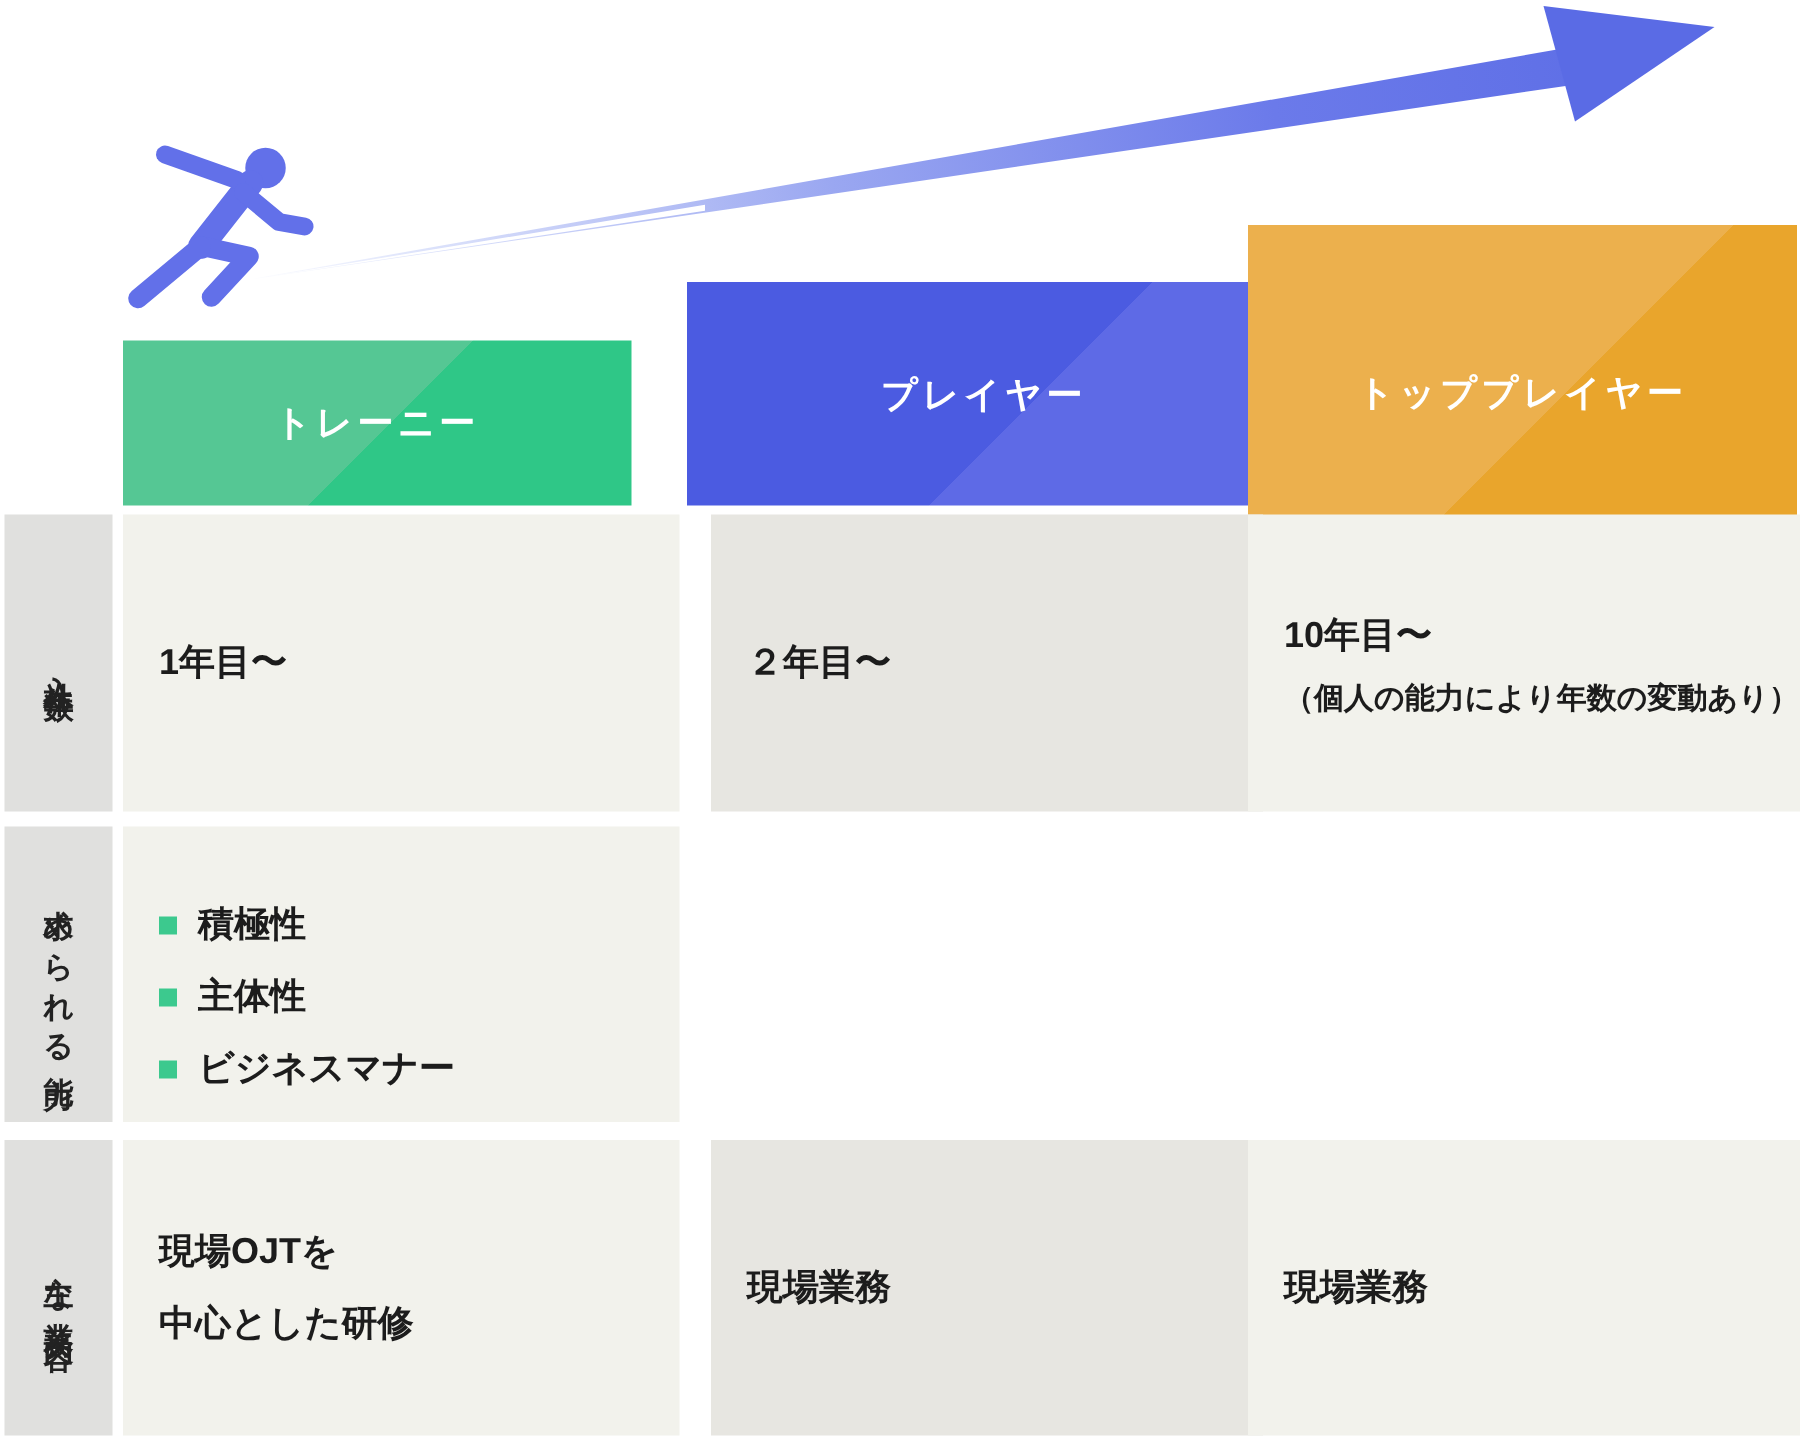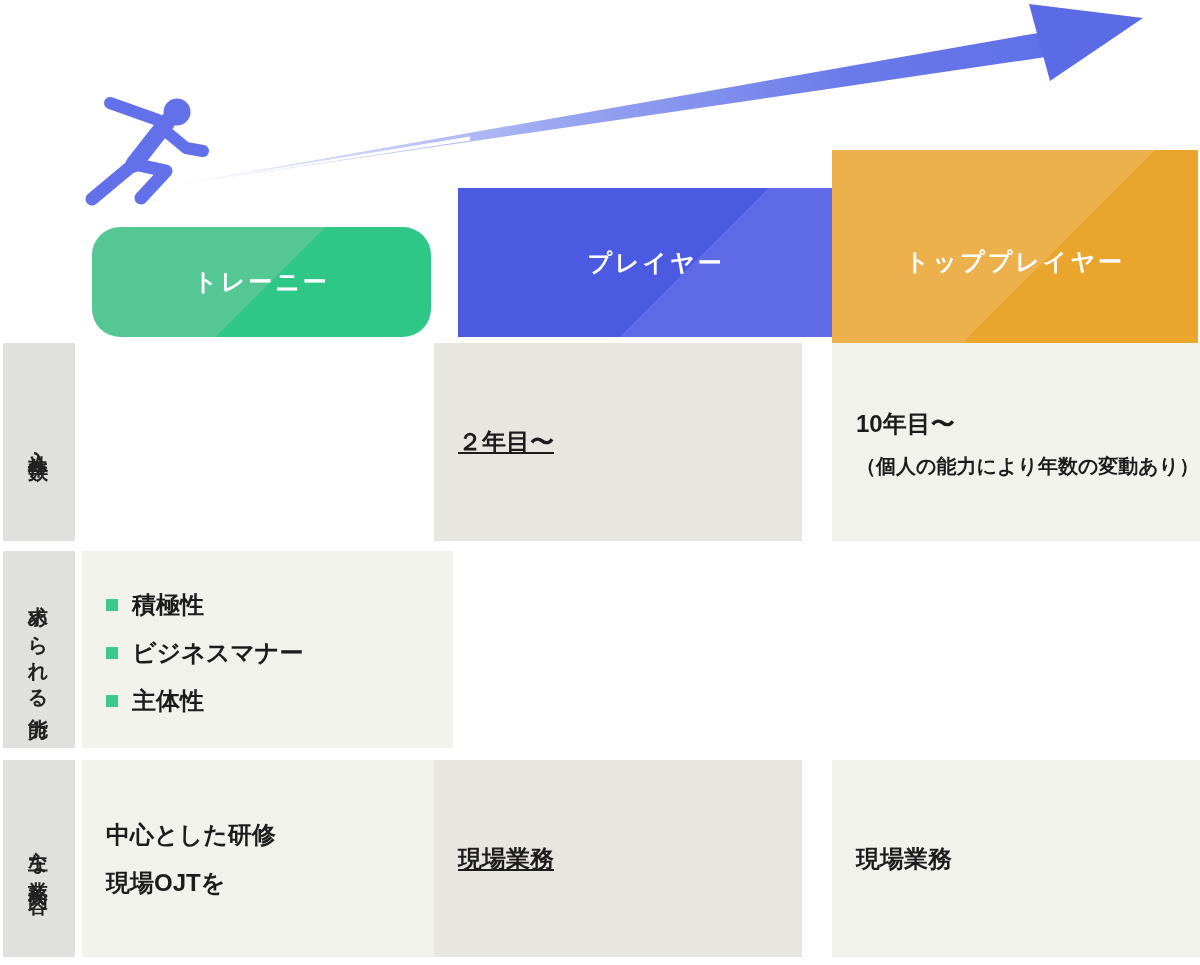--- a/index.html
+++ b/index.html
@@ -6,43 +6,43 @@
   .canvas{
     position:relative;width:1200px;height:965px;background:#ffffff;overflow:hidden;
     font-family:"Liberation Sans","DejaVu Sans",sans-serif;color:#1c1c1c;
   }
   .abs{position:absolute;}
   
   .hdr{
     position:absolute;display:flex;align-items:center;justify-content:center;
     color:#ffffff;font-size:24px;font-weight:700;letter-spacing:3px;
   }
-  .hdr-trainee{left:92px;top:227px;width:339px;height:110px;
-    background:linear-gradient(135deg,#55C794 52%,#2FC787 52%);border-radius:28px;}
+  .hdr-trainee{left:82px;top:227px;width:339px;height:110px;
+    background:linear-gradient(135deg,#55C794 52%,#2FC787 52%);}
   .hdr-player{left:458px;top:188px;width:396px;height:149px;
     background:linear-gradient(135deg,#4B5BE1 57%,#5E6AE6 57%);}
   .hdr-top{left:832px;top:150px;width:366px;height:223px;
     background:linear-gradient(135deg,#ECB04D 55%,#E9A52C 55%);}
   
   .rowlabel{
     position:absolute;left:3px;width:72px;background:#E0E0DE;
     display:flex;align-items:center;justify-content:center;
     writing-mode:vertical-rl;text-orientation:upright;
     font-size:20px;font-weight:700;letter-spacing:4px;color:#222222;
   }
   
   .cell{
     position:absolute;background:#F2F2EC;box-sizing:border-box;
     display:flex;flex-direction:column;justify-content:center;
     padding-left:24px;font-size:24px;font-weight:700;line-height:48px;
   }
   .cell.mid{background:#E7E6E1;}
-  .cell.top-align{justify-content:flex-start;padding-top:30px;line-height:46px;}
+  .cell.top-align{justify-content:center;padding-top:30px;line-height:46px;}
   .col1{left:82px;width:371px;}
-  .col2{left:434px;width:368px;text-decoration:underline;}
+  .col2{left:474px;width:368px;}
   .col3{left:832px;width:428px;}
   .row1{top:343px;height:198px;}
   .row2{top:551px;height:197px;}
   .row3{top:760px;height:197px;}
   .note{font-size:20px;font-weight:700;line-height:36px;}
   .bullet-item{display:flex;align-items:center;height:48px;}
   .bullet-line{display:flex;align-items:center;height:46px;}
   .sq{width:12px;height:12px;flex:0 0 12px;margin-right:14px;display:inline-block;}
   .sq-green{background:#3CC98E;}
   .sq-blue{background:#4C5CE2;}
@@ -93,46 +93,49 @@
   <div class="rowlabel row1">
     <span>入社年数</span>
   </div>
   <div class="rowlabel row2">
     <span>求められる能力</span>
   </div>
   <div class="rowlabel row3">
     <span>主な業務内容</span>
   </div>
 
+  <div class="cell col1 row1">
+    <span>1年目〜</span>
+  </div>
   <div class="cell mid col2 row1">
     <span>２年目〜</span>
   </div>
   <div class="cell col3 row1">
     <span>10年目〜</span>
     <span class="note">（個人の能力により年数の変動あり）</span>
   </div>
 
   <div class="cell col1 row2 top-align">
     <div class="bullet-item">
       <span class="sq sq-green"></span>
       <span>積極性</span>
     </div>
     <div class="bullet-item">
       <span class="sq sq-green"></span>
-      <span>ビジネスマナー</span>
+      <span>主体性</span>
     </div>
     <div class="bullet-item">
       <span class="sq sq-green"></span>
-      <span>主体性</span>
+      <span>ビジネスマナー</span>
     </div>
   </div>
 
   <div class="cell col1 row3">
+    <span>現場OJTを</span>
     <span>中心とした研修</span>
-    <span>現場OJTを</span>
   </div>
   <div class="cell mid col2 row3">
     <span>現場業務</span>
   </div>
   <div class="cell col3 row3">
     <span>現場業務</span>
   </div>
 
 </div>
 

